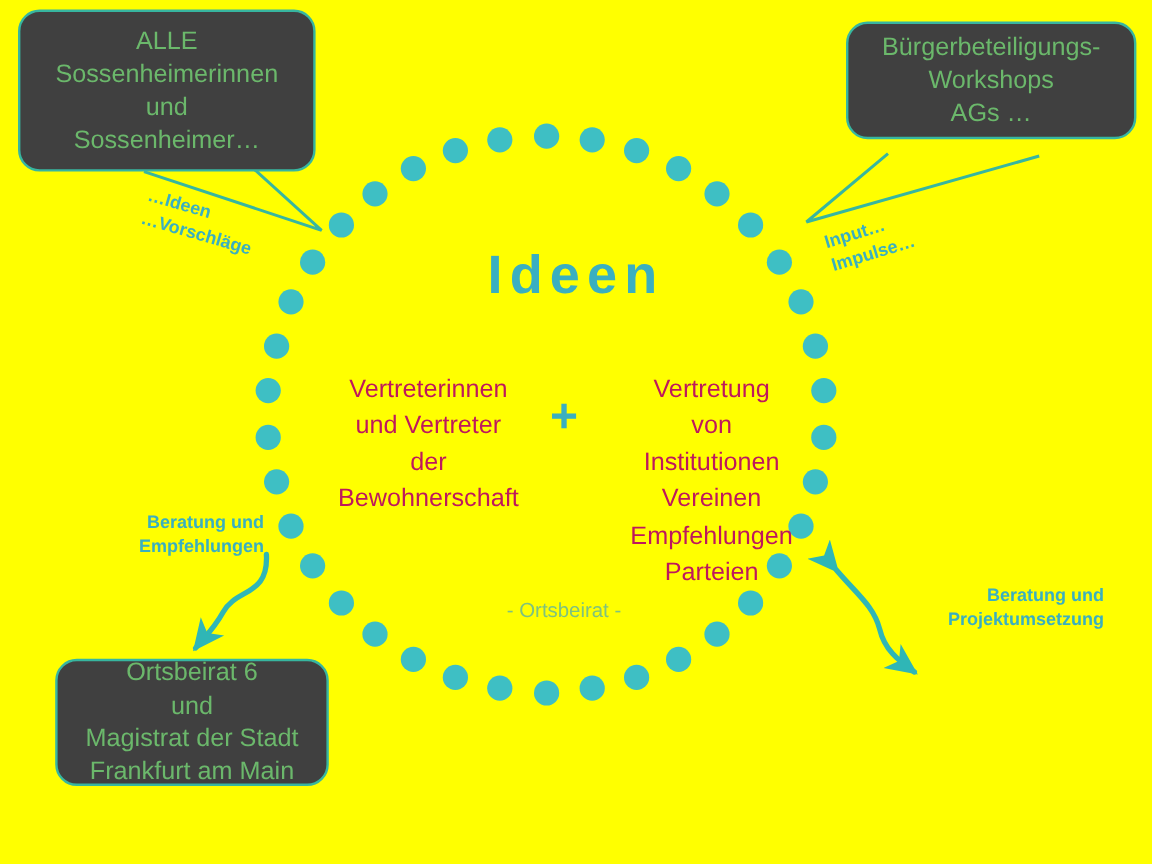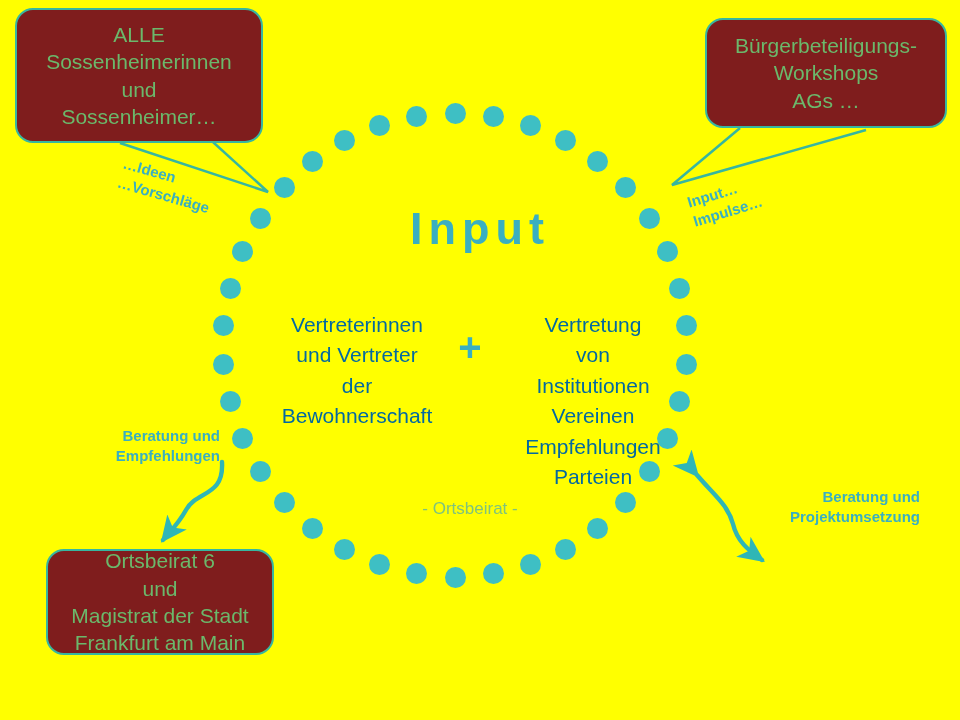--- a/index.html
+++ b/index.html
@@ -23,41 +23,41 @@
     top: 0;
     width: 960px;
     height: 720px;
     pointer-events: none;
   }
   .callout-box {
     position: absolute;
     box-sizing: border-box;
     border: 2.5px solid #37b6a0;
     border-radius: 18px;
-    background: #7f1d1d;
+    background: #404040;
     display: flex;
     align-items: center;
     justify-content: center;
     text-align: center;
     color: #6bb86b;
     line-height: 1.30;
     z-index: 3;
   }
   .callout-text {
     display: block;
     white-space: pre-line;
   }
 
   
   #box-alle {
     left: 15px; top: 8px; width: 248px; height: 135px;
     font-size: 21px;
   }
   #box-buerger {
-    left: 705px; top: 18px; width: 242px; height: 110px;
+    left: 705px; top: 18px; width: 242px; height: 98px;
     font-size: 21px;
   }
   #box-ortsbeirat {
     left: 46px; top: 549px; width: 228px; height: 106px;
     font-size: 21px;
   }
   #box-stadtplanung {
     left: 638px; top: 588px; width: 281px; height: 78px;
     font-size: 21px;
   }
@@ -69,21 +69,21 @@
     font-size: 45px;
     font-weight: bold;
     letter-spacing: 6px;
     color: #3aafc0;
     z-index: 4;
   }
   .col-text {
     position: absolute;
     text-align: center;
     font-size: 21px;
-    color: #0369a1;
+    color: #be185d;
     line-height: 1.45;
     white-space: pre-line;
     z-index: 4;
   }
   #col-left {
     left: 262px; top: 310px; width: 190px;
   }
   #col-right {
     left: 498px; top: 310px; width: 190px;
   }
@@ -192,21 +192,21 @@
 
     <path d="M 120,143 L 268,192 L 203,133" fill="none" stroke="#37b6a0" stroke-width="2.5" stroke-linejoin="miter" stroke-linecap="butt"></path>
 
     <path d="M 740,128 L 672,185 L 866,130" fill="none" stroke="#37b6a0" stroke-width="2.5" stroke-linejoin="miter" stroke-linecap="butt"></path>
 
     <path d="M 222,462 C 224,497 197,490 186,510 C 177,526 170,531 163,540" fill="none" stroke="#2fb6b6" stroke-width="4.4" stroke-linecap="round" marker-end="url(#arrowhead)"></path>
 
     <path d="M 697,475 C 714,495 728,505 733,524 C 737,541 748,550 762,560" fill="none" stroke="#2fb6b6" stroke-width="4.4" stroke-linecap="round" marker-start="url(#arrowhead)" marker-end="url(#arrowhead)"></path>
   </svg>
 
-  <div class="center-title">Input</div>
+  <div class="center-title">Ideen</div>
 
   <div class="col-text" id="col-left">Vertreterinnen
 und Vertreter
 der
 Bewohnerschaft</div>
 
   <div class="plus-sign">+</div>
 
   <div class="col-text" id="col-right">Vertretung
 von

